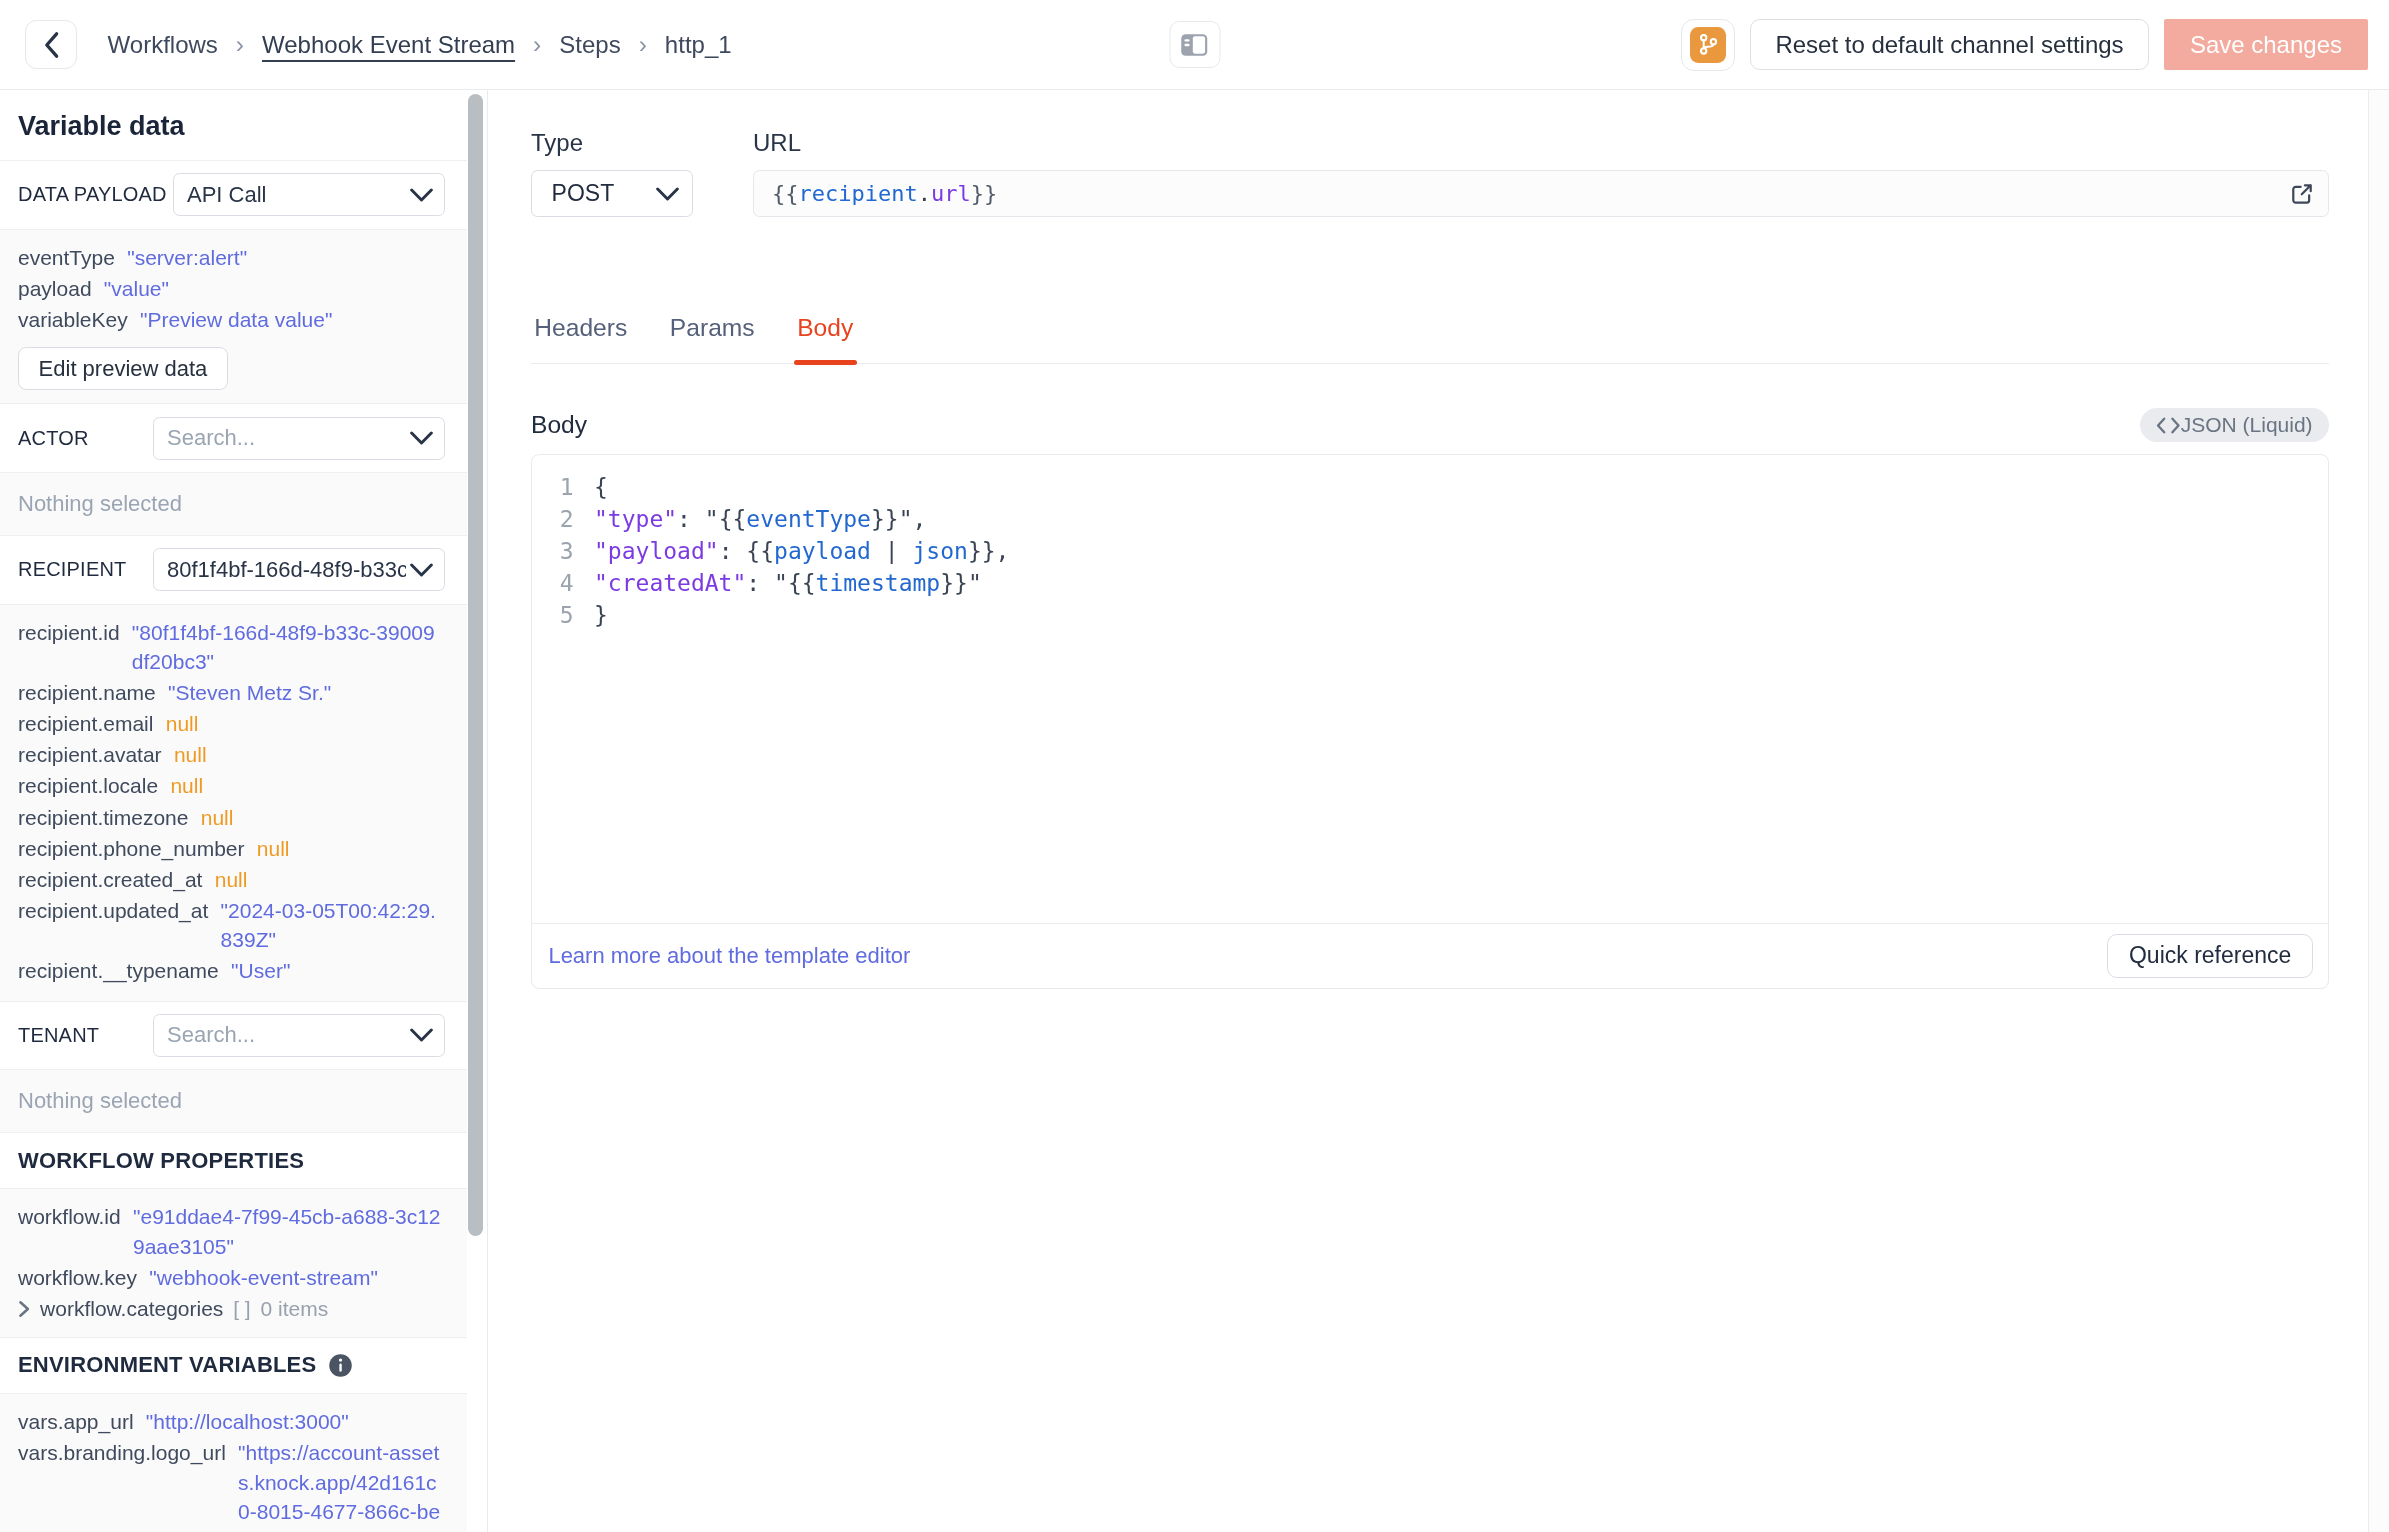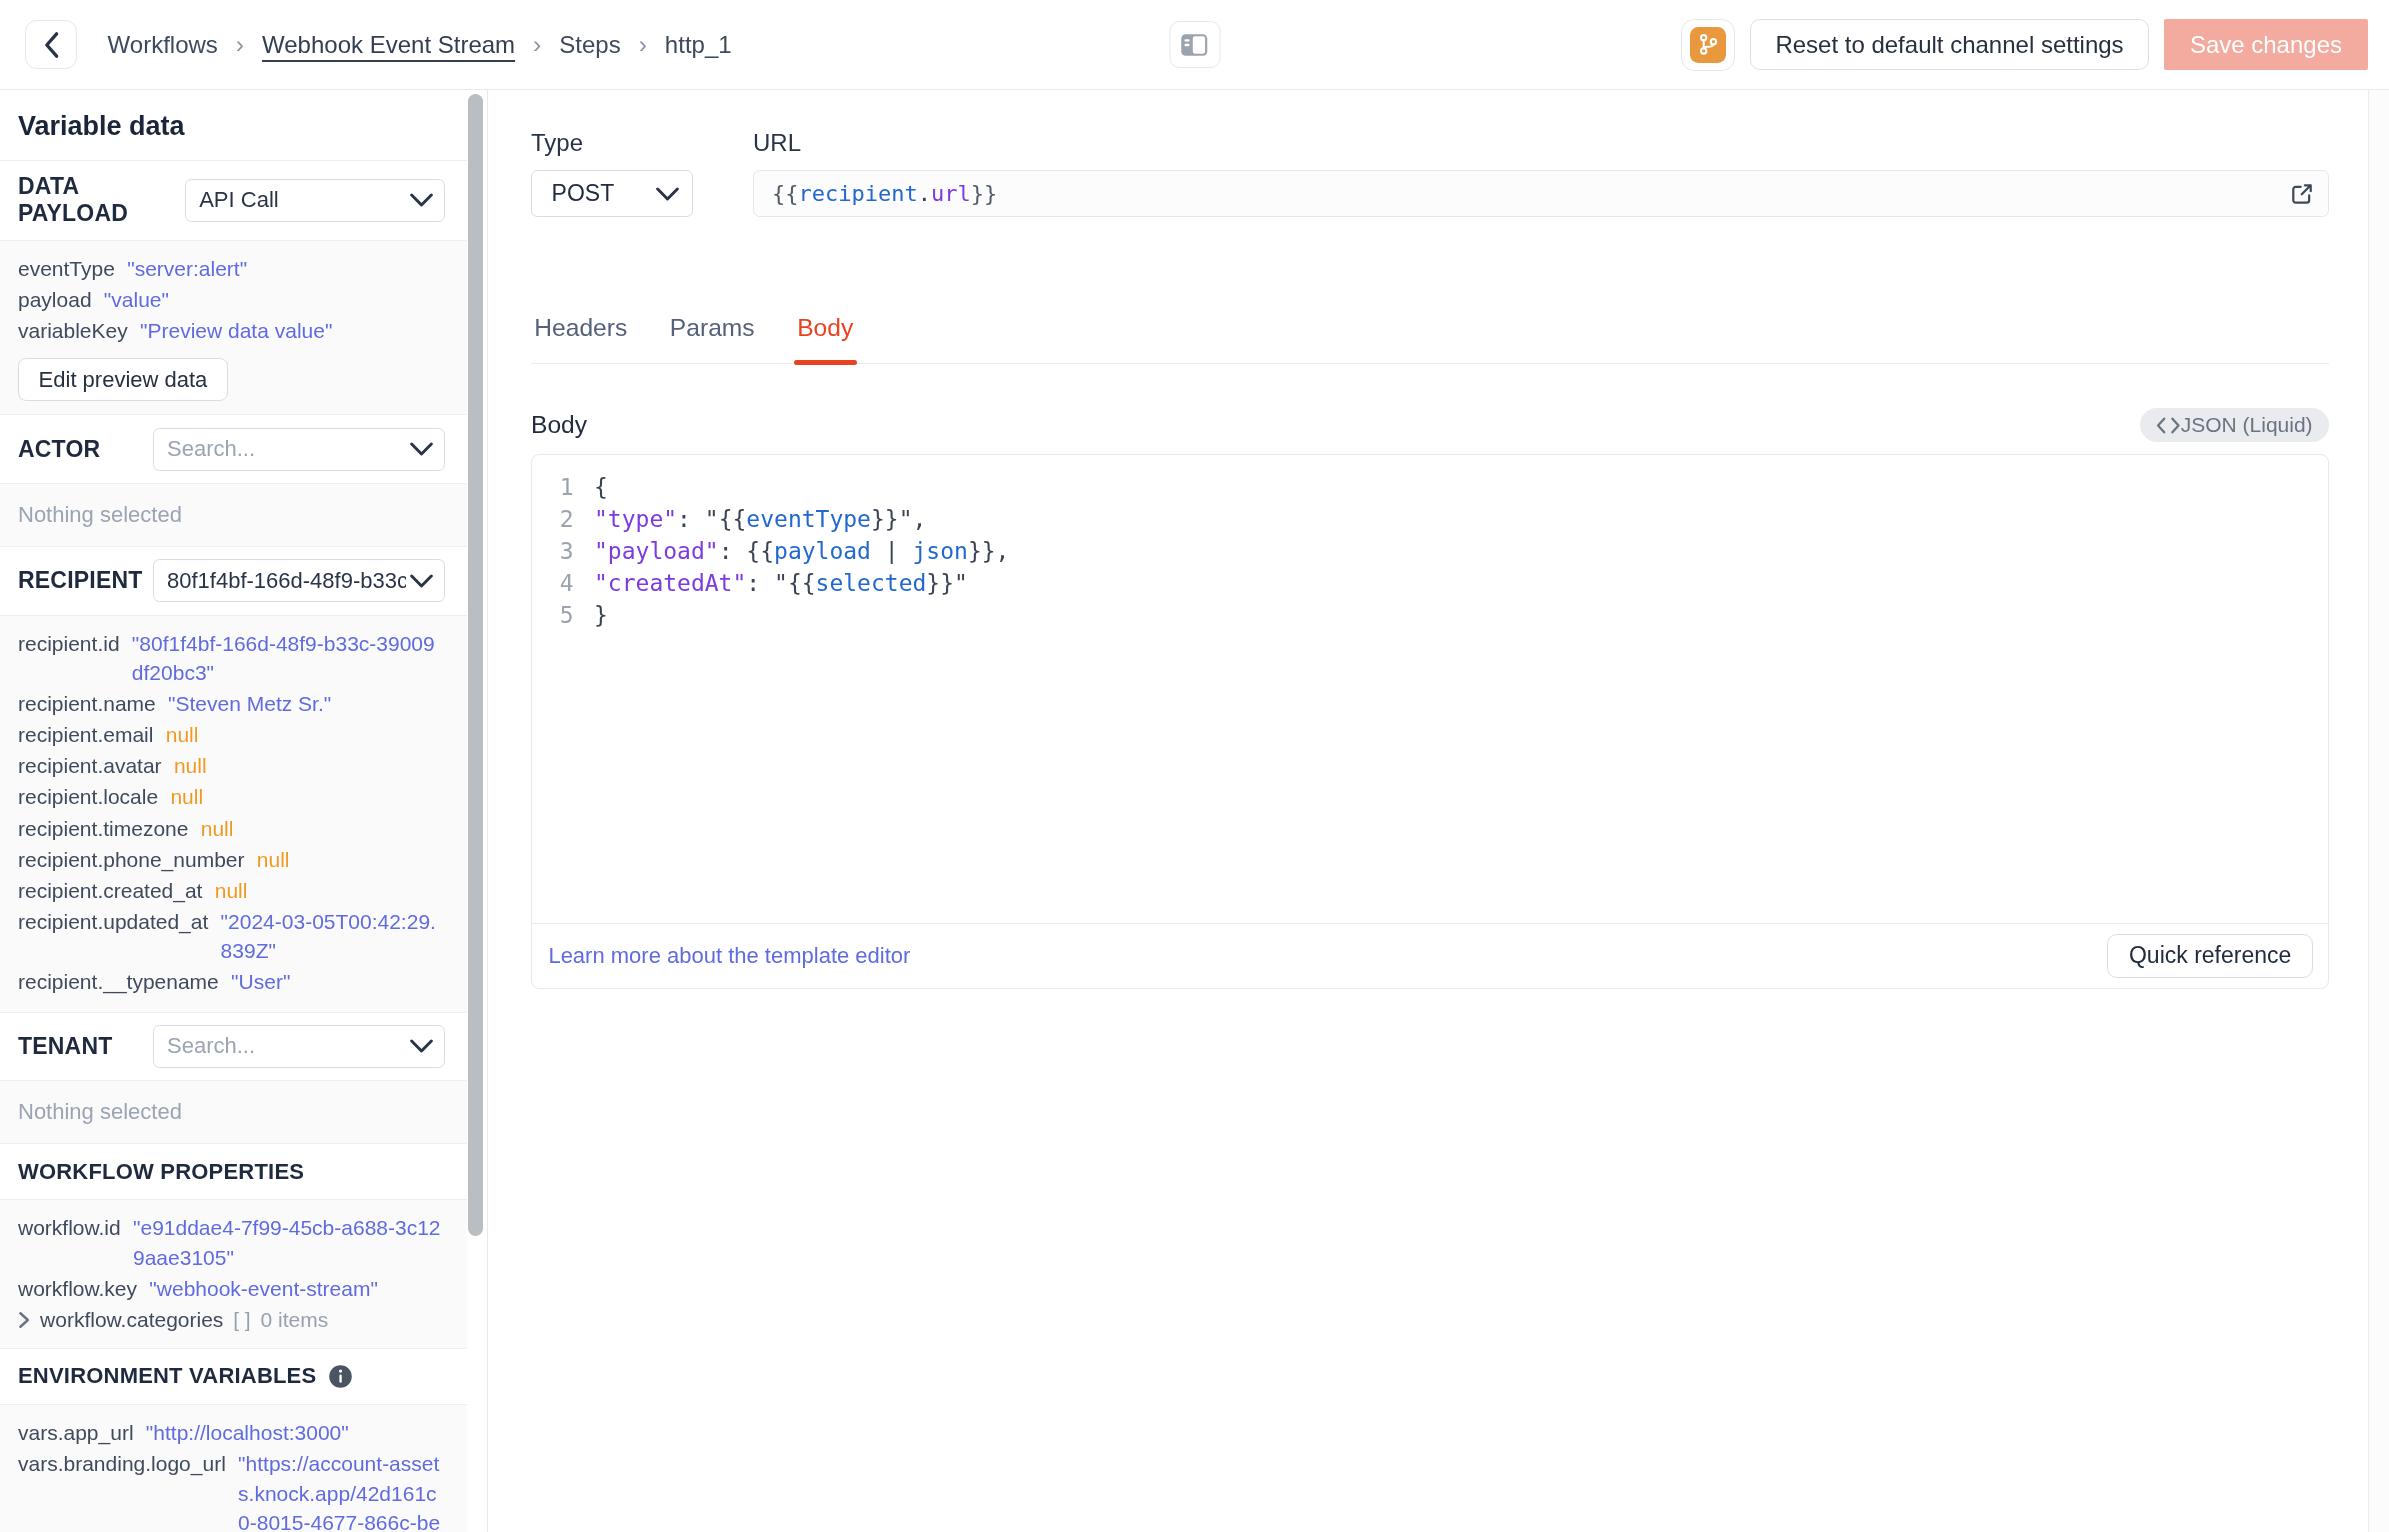--- a/index.html
+++ b/index.html
@@ -28,21 +28,21 @@
 
   
   .shell { display:flex; height:1442px; position:relative; }
 
   
   .sidebar { width:488px; flex:none; border-right:1.6px solid #E8EAED; position:relative; overflow:hidden; background:#fff; }
   .sidebar-inner { width:467px; }
   .sb-title { padding:21px 18px 18px; font-size:27px; font-weight:700; color:#1B2539; border-bottom:1.6px solid #EDEFF2; }
   .sel-row { display:flex; align-items:center; justify-content:space-between;
     padding:12.3px 22px 12.3px 18px; border-bottom:1.6px solid #EDEFF2; background:#fff; }
-  .sel-label { font-size:23px; font-weight:700; color:#1F2A3E; letter-spacing:0.2px; }
+  .sel-label { font-size:20px; font-weight:400; color:#1F2A3E; letter-spacing:0.2px; }
   .select { height:43px; border:1.6px solid #D9DDE3; border-radius:6.5px; background:#fff; display:flex;
     align-items:center; padding:0 38px 0 13px; position:relative; font-size:22px; color:#2A3447; }
   .select .chev { position:absolute; right:10.6px; top:50%; transform:translateY(-50%); }
   .w-payload { width:272px; }
   .w-side { width:292px; }
   .placeholder { color:#9AA4B2; }
   .clip { white-space:nowrap; overflow:hidden; }
   .gray { background:#FAFAFB; border-bottom:1.6px solid #EDEFF2; padding:13px 22px 13px 18px; }
   .kv { display:flex; align-items:flex-start; gap:12.3px; font-size:21px; line-height:29.5px;
     color:#3F4A5C; margin-bottom:1.6px; }
@@ -368,21 +368,21 @@
           <div class="cl">
             <span class="ln">2</span>
             <span class="ct"><span class="tk">"type"</span><span class="tp">: "</span><span class="tp">{{</span><span class="tv">eventType</span><span class="tp">}}</span><span class="tp">",</span></span>
           </div>
           <div class="cl">
             <span class="ln">3</span>
             <span class="ct"><span class="tk">"payload"</span><span class="tp">: </span><span class="tp">{{</span><span class="tv">payload</span><span class="tp"> | </span><span class="tv">json</span><span class="tp">}}</span><span class="tp">,</span></span>
           </div>
           <div class="cl">
             <span class="ln">4</span>
-            <span class="ct"><span class="tk">"createdAt"</span><span class="tp">: "</span><span class="tp">{{</span><span class="tv">selected</span><span class="tp">}}</span><span class="tp">"</span></span>
+            <span class="ct"><span class="tk">"createdAt"</span><span class="tp">: "</span><span class="tp">{{</span><span class="tv">timestamp</span><span class="tp">}}</span><span class="tp">"</span></span>
           </div>
           <div class="cl">
             <span class="ln">5</span>
             <span class="ct"><span class="tp">}</span></span>
           </div>
         </div>
         <div class="efoot">
           <span class="learn-link">Learn more about the template editor</span>
           <button class="quick-btn">Quick reference</button>
         </div>

